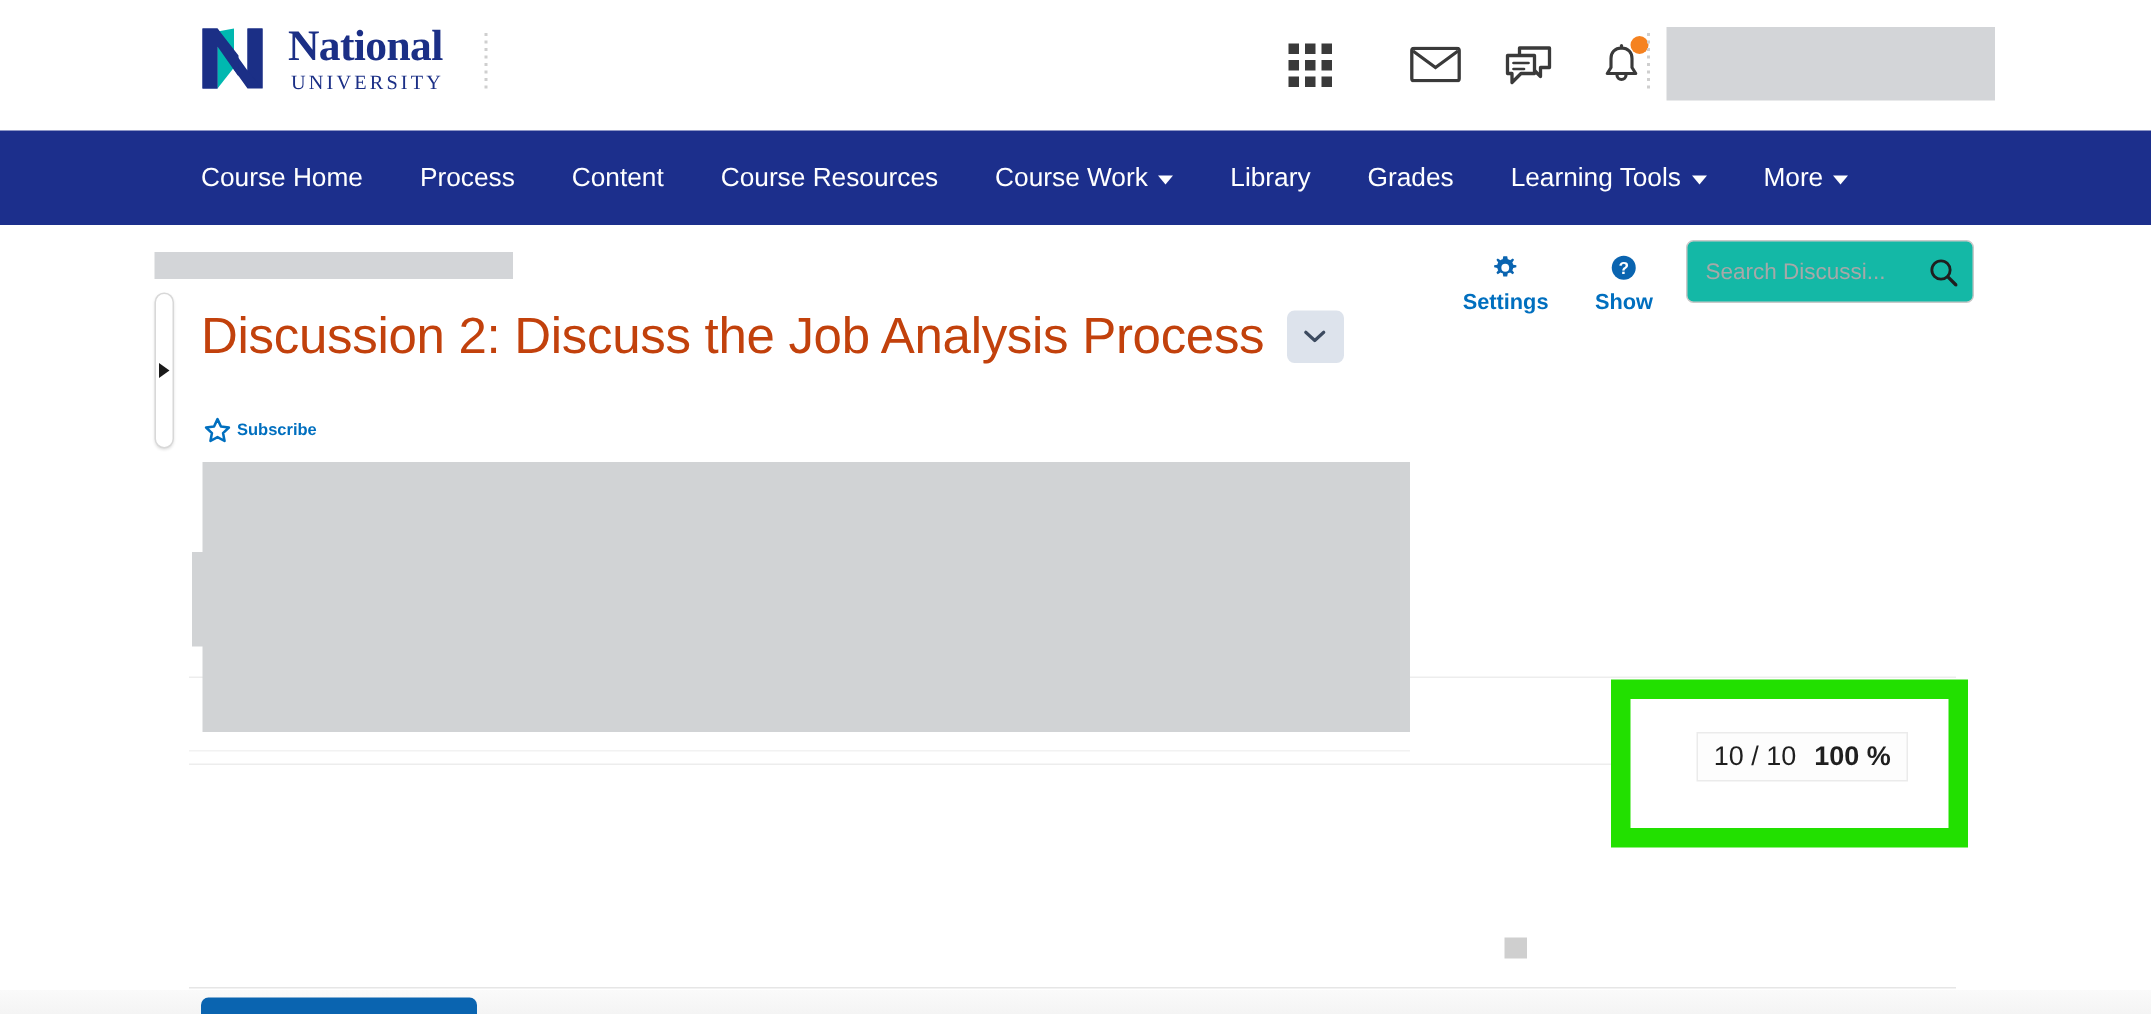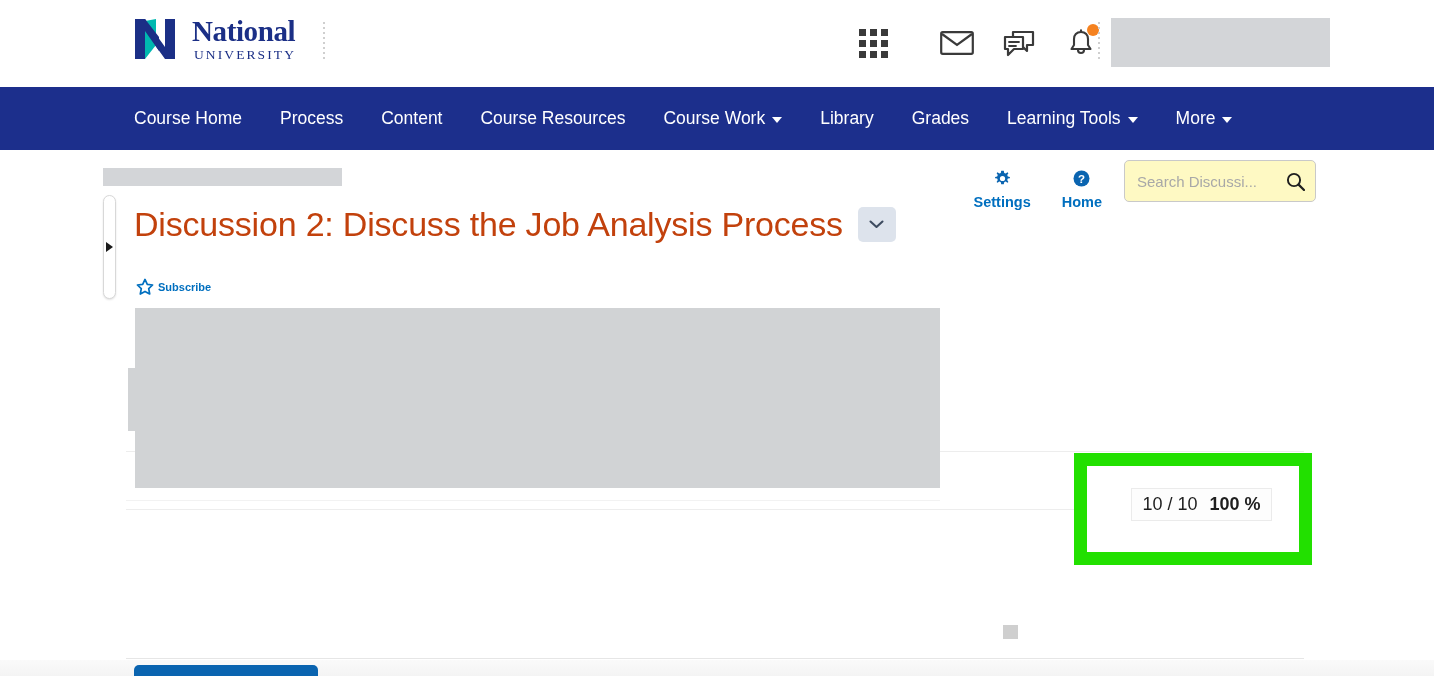--- a/index.html
+++ b/index.html
@@ -103,21 +103,21 @@
     position: absolute; right: 118px; top: 20px;
     display: flex; align-items: center; gap: 31px;
   }
   .tool-link {
     display: flex; align-items: center; gap: 7px;
     color: #006fbf; font-size: 14.5px; font-weight: bold; cursor: pointer; flex-direction: column;
   }
   .search-box {
     position: absolute; right: 118px; top: 10px;
     width: 192px; height: 42px; border: 1px solid #c9c9c9; border-radius: 5px;
-    background: #fef9c3; display: flex; align-items: center; padding: 0 10px 0 12px;
+    background: #14b8a6; display: flex; align-items: center; padding: 0 10px 0 12px;
     gap: 6px;
   }
   .search-box input {
     flex: 1; border: 0; outline: none; font-size: 15px; color: #4a4a4a;
     font-family: "Liberation Sans", sans-serif; background: transparent; min-width: 0;
   }
   .search-box input::placeholder { color: #a8a8a8; }
 
   .title-row {
     position: absolute; left: 134px; top: 55px;
@@ -331,21 +331,21 @@
           <path fill="#0a64b0" d="M8.5 0.8 l1.3 0 .4 2.1 a5.8 5.8 0 0 1 1.5.6 l1.8-1.2 .9 .9 -1.2 1.8 a5.8 5.8 0 0 1 .6 1.5 l2.1 .4 0 1.3 -2.1 .4 a5.8 5.8 0 0 1 -.6 1.5 l1.2 1.8 -.9 .9 -1.8-1.2 a5.8 5.8 0 0 1 -1.5 .6 l-.4 2.1 -1.3 0 -1.3 0 -.4-2.1 a5.8 5.8 0 0 1 -1.5-.6 l-1.8 1.2 -.9-.9 1.2-1.8 a5.8 5.8 0 0 1 -.6-1.5 l-2.1-.4 0-1.3 2.1-.4 a5.8 5.8 0 0 1 .6-1.5 l-1.2-1.8 .9-.9 1.8 1.2 a5.8 5.8 0 0 1 1.5-.6 l.4-2.1 z"></path>
           <circle cx="8.5" cy="8.5" r="2.6" fill="#ffffff"></circle>
         </svg>
         <span>Settings</span>
       </div>
       <div class="tool-link">
         <svg width="17" height="17" viewBox="0 0 17 17">
           <circle cx="8.5" cy="8.5" r="8" fill="#0a64b0"></circle>
           <text x="8.5" y="12.6" font-size="11.5" font-weight="bold" text-anchor="middle" fill="#ffffff" font-family="Liberation Sans, sans-serif">?</text>
         </svg>
-        <span>Home</span>
+        <span>Show</span>
       </div>
     </div>
 
     <div class="search-box">
       <input type="text" placeholder="Search Discussi..." style="">
       <svg width="19" height="19" viewBox="0 0 19 19">
         <circle cx="8" cy="8" r="6.1" fill="none" stroke="#1f1f1f" stroke-width="1.9"></circle>
         <path d="M12.6 12.6 L18 18" stroke="#1f1f1f" stroke-width="2.2" stroke-linecap="round"></path>
       </svg>
     </div>

